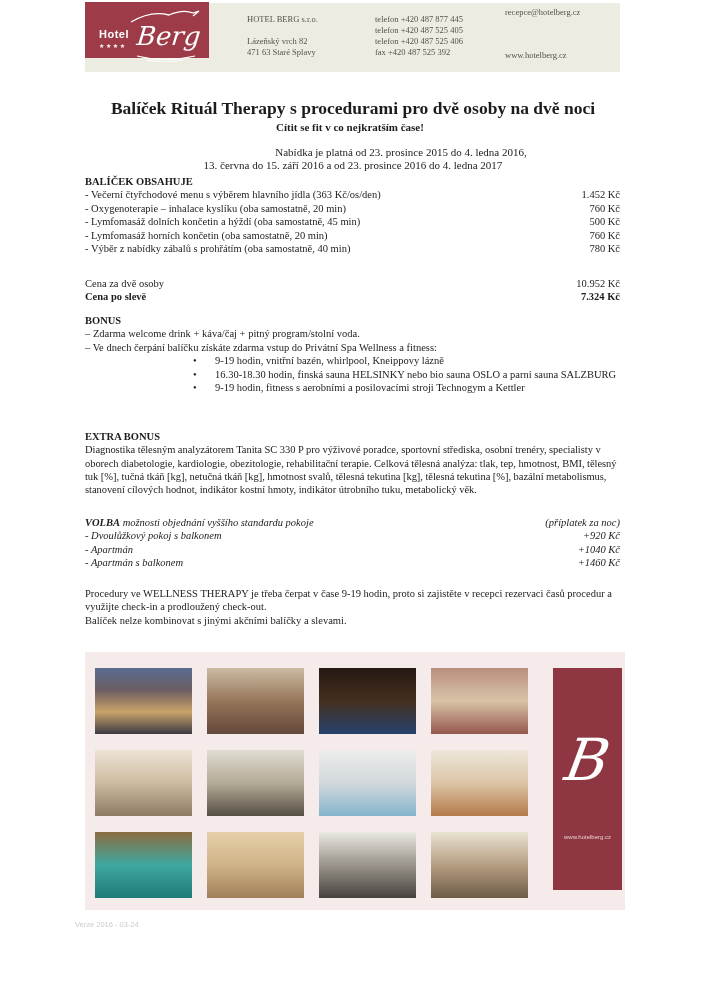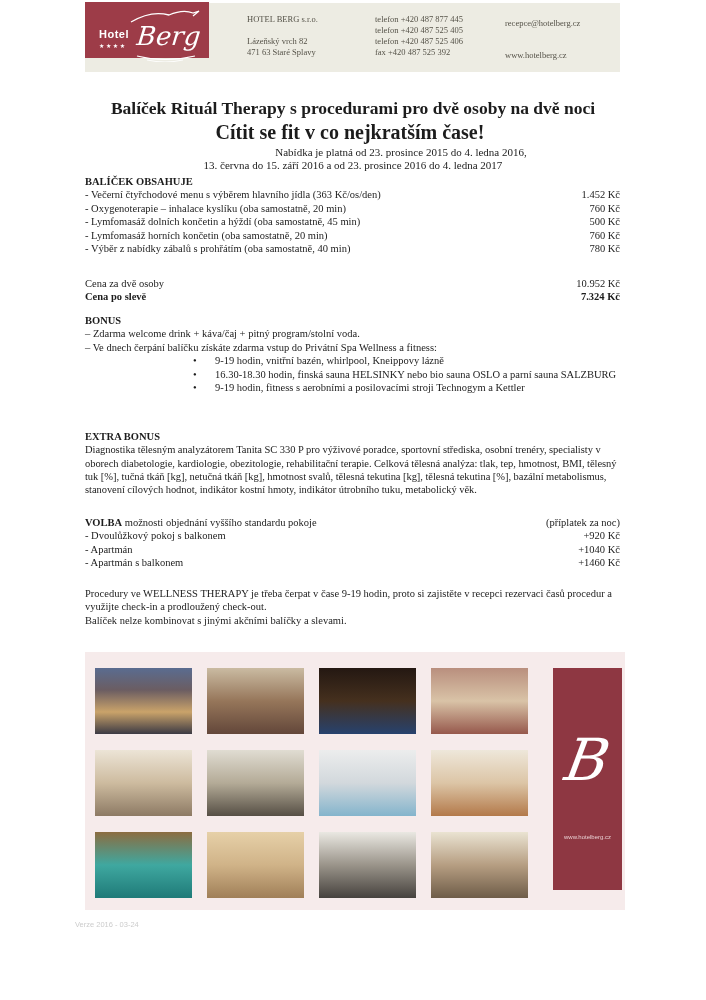--- a/index.html
+++ b/index.html
@@ -12,26 +12,26 @@
   .logo-hotel{position:absolute;left:14px;top:26px;color:#fff;font-family:"Liberation Sans",sans-serif;
               font-weight:bold;font-size:11px;letter-spacing:.5px;}
   .logo-stars{position:absolute;left:14px;top:40px;color:#fff;font-size:6px;letter-spacing:1.5px;}
   .logo-berg{position:absolute;left:52px;top:19px;color:#fff;font-style:italic;font-size:26px;
              font-family:"DejaVu Serif",serif;transform:skewX(-6deg);}
   .logo-swoosh{position:absolute;left:44px;top:6px;}
   .logo-under{position:absolute;left:50px;top:52px;}
   .lh-col{position:absolute;top:11px;font-size:8.5px;line-height:11px;color:#555248;white-space:pre-line;}
   .lh-company{left:162px;}
   .lh-phones{left:290px;}
-  .lh-email{left:420px;top:15px;}
+  .lh-email{left:420px;top:4px;}
   .lh-site{left:420px;top:47px;position:absolute;font-size:8.5px;color:#555248;}
 
   
   .title1{position:absolute;left:0;top:98px;width:706px;text-align:center;font-weight:bold;font-size:17.5px;}
-  .title2{position:absolute;left:0;top:121px;width:700px;text-align:center;font-weight:bold;font-size:20px;}
+  .title2{position:absolute;left:0;top:121px;width:700px;text-align:center;font-weight:bold;font-size:11px;}
   .validity{position:absolute;left:0;width:706px;text-align:center;font-size:11px;}
   .v1{top:146px;margin-left:48px;} .v2{top:159px;}
 
   
   .sec{position:absolute;left:85px;width:535px;font-size:10.5px;line-height:13.4px;}
   .sec-head{font-weight:bold;}
   .price-row{display:flex;justify-content:space-between;}
   .price-row .p{text-align:right;white-space:nowrap;}
   .bold{font-weight:bold;}
   .bullet-row{display:flex;padding-left:108px;}
@@ -142,21 +142,21 @@
           <span>9-19 hodin, fitness s aerobními a posilovacími stroji Technogym a Kettler</span>
         </div>
       </div>
   </div>
 
   <div class="sec" style="top:430px;">
     <div class="sec-head">EXTRA BONUS</div>
     <div class="extra-text">Diagnostika tělesným analyzátorem Tanita SC 330 P pro výživové poradce, sportovní střediska, osobní trenéry, specialisty v oborech diabetologie, kardiologie, obezitologie, rehabilitační terapie. Celková tělesná analýza: tlak, tep, hmotnost, BMI, tělesný tuk [%], tučná tkáň [kg], netučná tkáň [kg], hmotnost svalů, tělesná tekutina [kg], tělesná tekutina [%], bazální metabolismus, stanovení cílových hodnot, indikátor kostní hmoty, indikátor útrobního tuku, metabolický věk.</div>
   </div>
 
-  <div class="sec" style="top:516px;">
+  <div class="sec" style="top:516px;font-style:italic;">
     <div class="price-row">
       <span><span class="bold">VOLBA</span><span> možnosti objednání vyššího standardu pokoje</span></span>
       <span class="p">(příplatek za noc)</span>
     </div>
     <div id="volba-options">
         <div class="price-row">
           <span>- Dvoulůžkový pokoj s balkonem</span>
           <span class="p">+920 Kč</span>
         </div>
         <div class="price-row">

